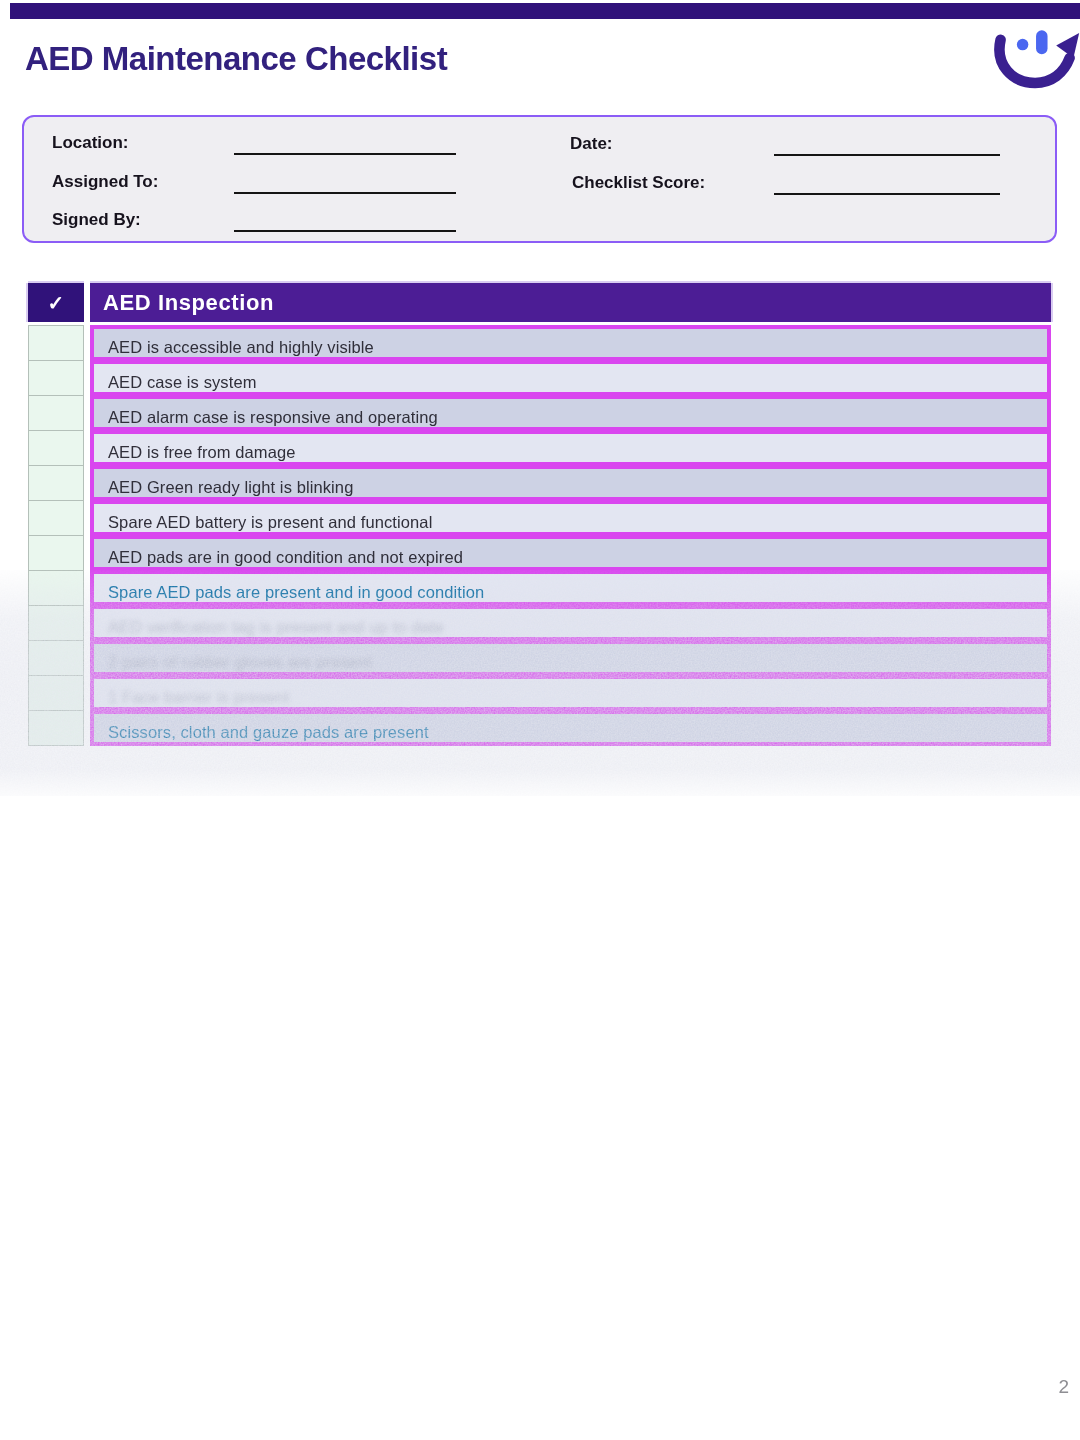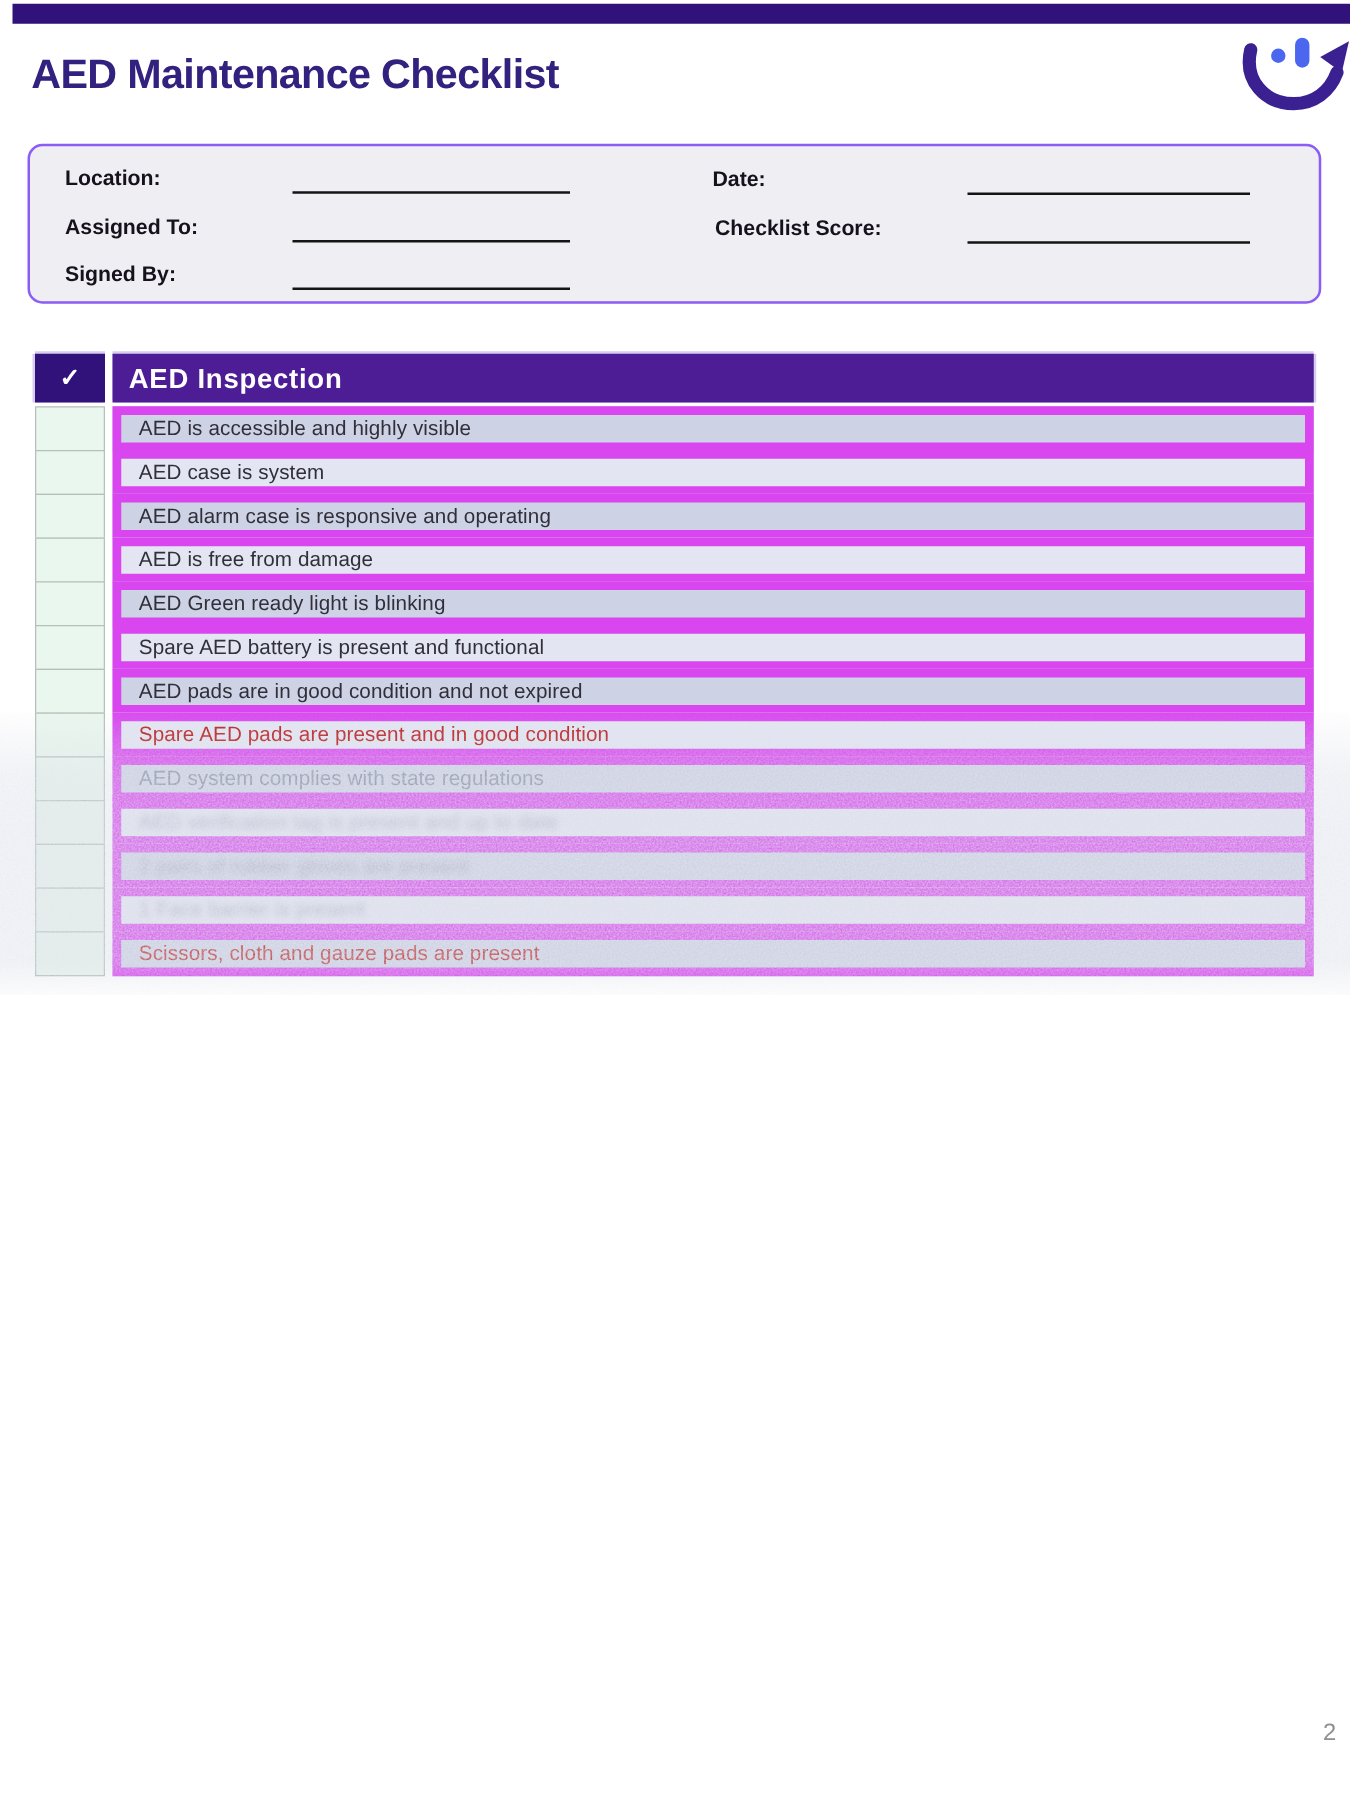--- a/index.html
+++ b/index.html
@@ -52,26 +52,26 @@
     background:#4c1d95; color:#ffffff; display:flex; align-items:center;
     padding-left:13px; font-size:22px; font-weight:700; letter-spacing:0.6px;
     box-shadow:0 -2px 0 0 #d9ccf1, 2px 0 0 0 #d9ccf1;
   }
   .row { display:grid; grid-template-columns:56px 6px 1fr; height:36px; margin-top:-1px; }
   .cell-check {
     background:#eaf7ee; border:1px solid #b4c0b9; box-sizing:border-box; cursor:pointer;
   }
   .cell-gap { background:#ffffff; }
   .cell-text {
-    border:7px solid #d946ef; box-sizing:border-box; display:flex; align-items:center;
+    border:4px solid #d946ef; box-sizing:border-box; display:flex; align-items:flex-end;
     padding-left:14px; font-size:16.5px; color:#302f3a; letter-spacing:0.1px;
   }
   .row.dark  .cell-text { background:#cdd2e4; }
   .row.light .cell-text { background:#e3e6f2; }
-  .state-faded .cell-text { color:#b91c1c; }
+  .state-faded .cell-text { color:#0369a1; }
   .state-ghost .cell-text { color:#858da1; }
   .state-illegible .cell-text span { filter:blur(2.6px); opacity:0.5; color:#6b7187; }
 
   
   .noise-band { position:absolute; top:570px; left:0; width:1080px; height:226px; pointer-events:none; }
 
   
   .page-number { position:absolute; top:1376px; right:40px; font-size:19px; color:#8e8e93; }
 </style>
 </head>
@@ -161,27 +161,20 @@
       <div class="cell-gap"></div>
       <div class="cell-text">
         <span>AED pads are in good condition and not expired</span>
       </div>
     </div>
         <div class="row light state-faded">
       <div class="cell-check"></div>
       <div class="cell-gap"></div>
       <div class="cell-text">
         <span>Spare AED pads are present and in good condition</span>
-      </div>
-    </div>
-        <div class="row dark state-ghost">
-      <div class="cell-check"></div>
-      <div class="cell-gap"></div>
-      <div class="cell-text">
-        <span>AED system complies with state regulations</span>
       </div>
     </div>
         <div class="row light state-illegible">
       <div class="cell-check"></div>
       <div class="cell-gap"></div>
       <div class="cell-text">
         <span>AED verification tag is present and up to date</span>
       </div>
     </div>
         <div class="row dark state-illegible">

